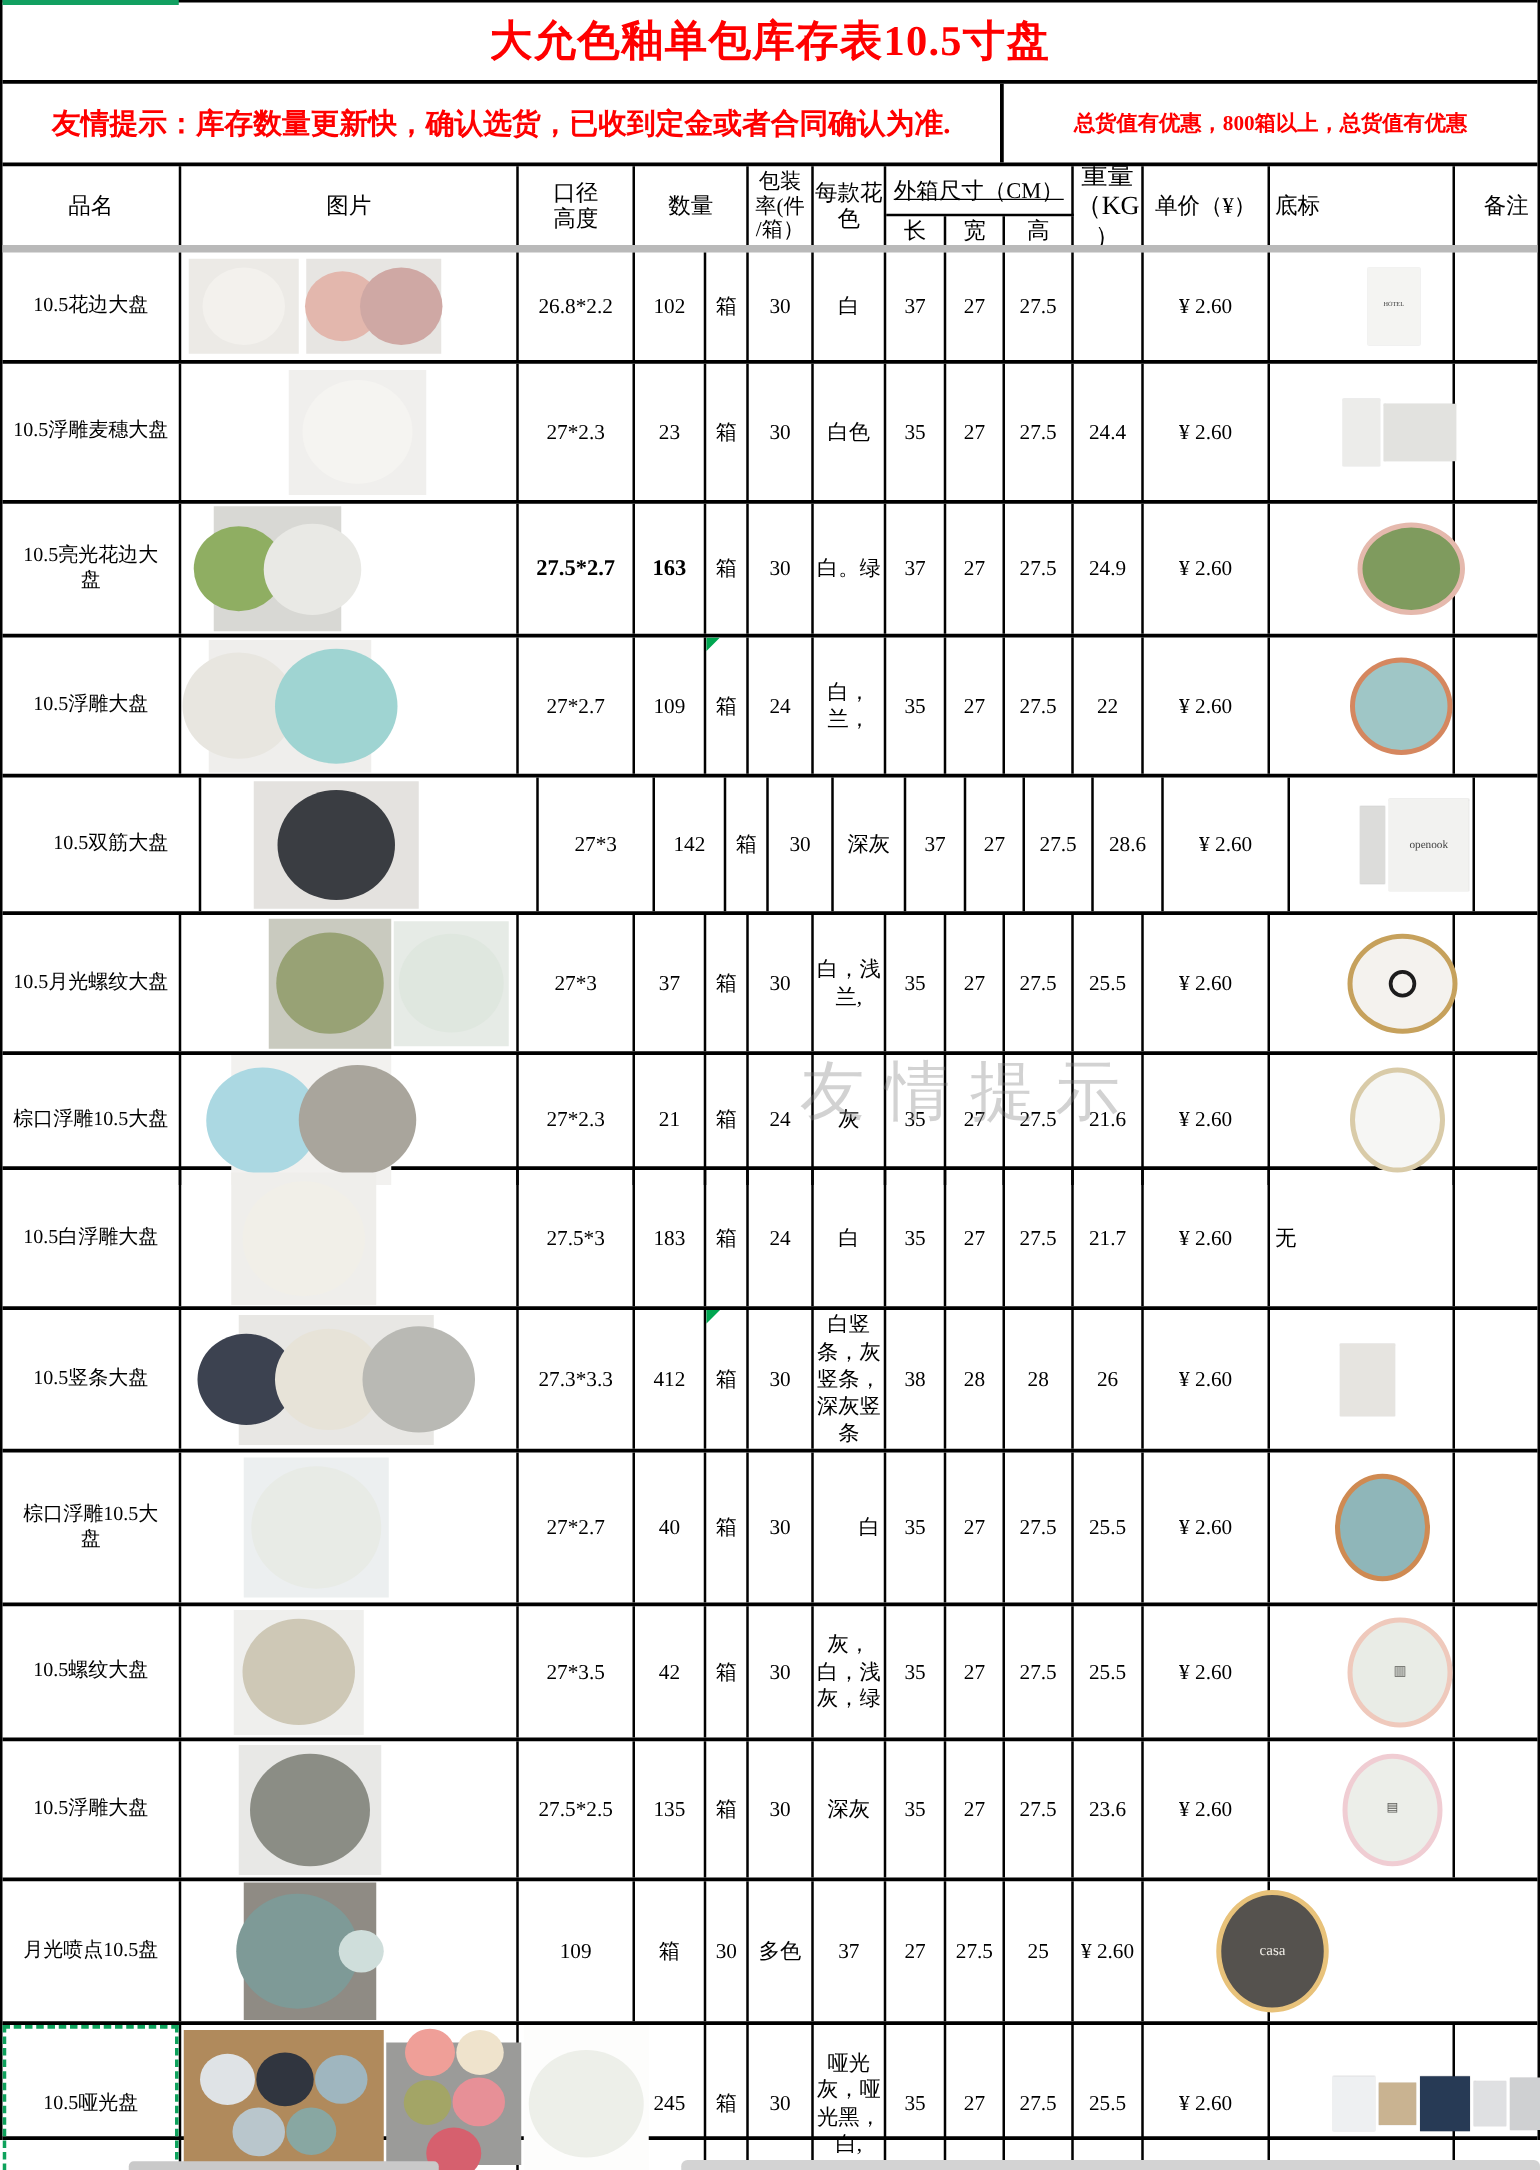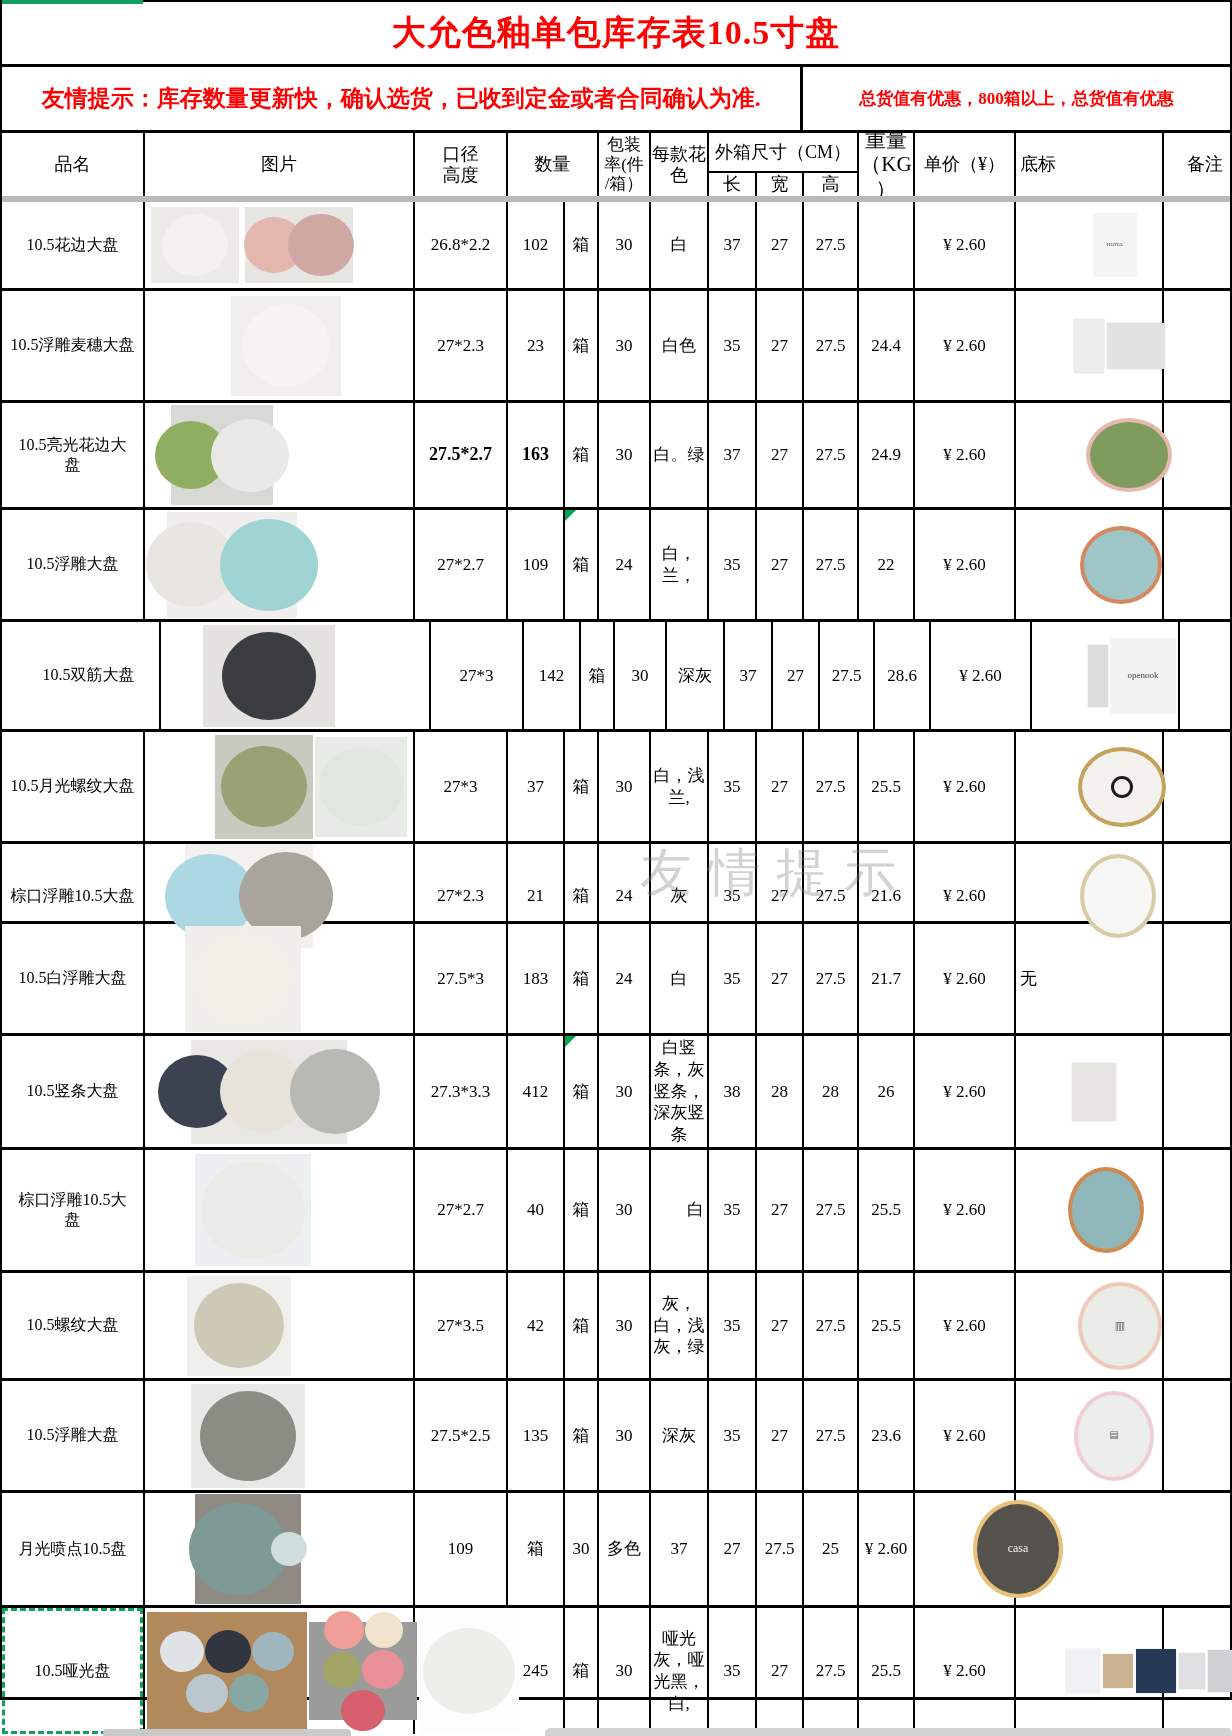--- a/index.html
+++ b/index.html
@@ -15,21 +15,21 @@
   .notice-left{width:798px;border-right:3px solid #000;display:flex;align-items:center;justify-content:center;
                color:#ff0000;font-weight:bold;font-size:23px;}
   .notice-right{flex:1;display:flex;align-items:center;justify-content:center;
                 color:#ff0000;font-weight:bold;font-size:17px;}
   
   .thead{display:grid;grid-template-columns:143px 270px 93px 57px 34px 52px 58px 48px 47px 55px 56px 101px 148px 66px;
          grid-template-rows:40px 23px;height:63px;font-size:18px;}
   .thead .hc{border-right:2px solid #000;display:flex;align-items:center;justify-content:center;
              box-sizing:border-box;white-space:pre-line;text-align:center;line-height:1.15;overflow:hidden;}
   .hc.rs{grid-row:1/3;}
-  .h-box{grid-column:8/11;border-bottom:2px solid #000;}
+  .h-box{grid-column:8/11;border-bottom:2px solid #000;text-decoration:underline;}
   .h-bottom{justify-content:flex-start !important;padding-left:4px;}
   .h-last{border-right:none !important;padding-left:16px;}
   .grey-split{height:6px;background:#b9b9b9;}
   
   .trow{display:grid;grid-template-columns:143px 270px 93px 57px 34px 52px 58px 48px 47px 55px 56px 101px 148px 66px;
         border-bottom:3px solid #000;box-sizing:border-box;position:relative;}
   .cell{border-right:2px solid #000;box-sizing:border-box;display:flex;align-items:center;justify-content:center;
         font-size:17px;text-align:center;white-space:pre-line;line-height:1.28;overflow:hidden;position:relative;}
   .cell.last{border-right:none;}
   .cell.namec{font-size:16px;padding:0 1px;}
@@ -194,21 +194,21 @@
           <div class="cell">白，浅
 兰,</div>
           <div class="cell">35</div>
           <div class="cell">27</div>
           <div class="cell">27.5</div>
           <div class="cell">25.5</div>
           <div class="cell">¥ 2.60</div>
           <div class="cell bmc" style="padding-left: 62px;"><div class="bm-plate" style="width: 80px; height: 72px; background: rgb(244, 242, 238); border: 4px solid rgb(198, 161, 92);"><div class="bm-ring"></div></div></div>
           <div class="cell last"></div>
         </div>
-        <div class="trow" style="height: 80px;">
+        <div class="trow" style="height: 92px;">
           <div class="cell namec">棕口浮雕10.5大盘</div>
           <div class="cell photoc"><div class="pblock" style="margin-left: 40px; width: 128px; height: 104px; background: rgb(242, 241, 239);"><div class="pwrap"><div class="plate" style="width: 90px; height: 85px; background: rgb(171, 216, 226);"></div><div class="plate" style="width: 94px; height: 88px; background: rgb(169, 165, 156);"></div></div></div></div>
           <div class="cell">27*2.3</div>
           <div class="cell">21</div>
           <div class="cell">箱</div>
           <div class="cell">24</div>
           <div class="cell">灰</div>
           <div class="cell">35</div>
           <div class="cell">27</div>
           <div class="cell">27.5</div>

